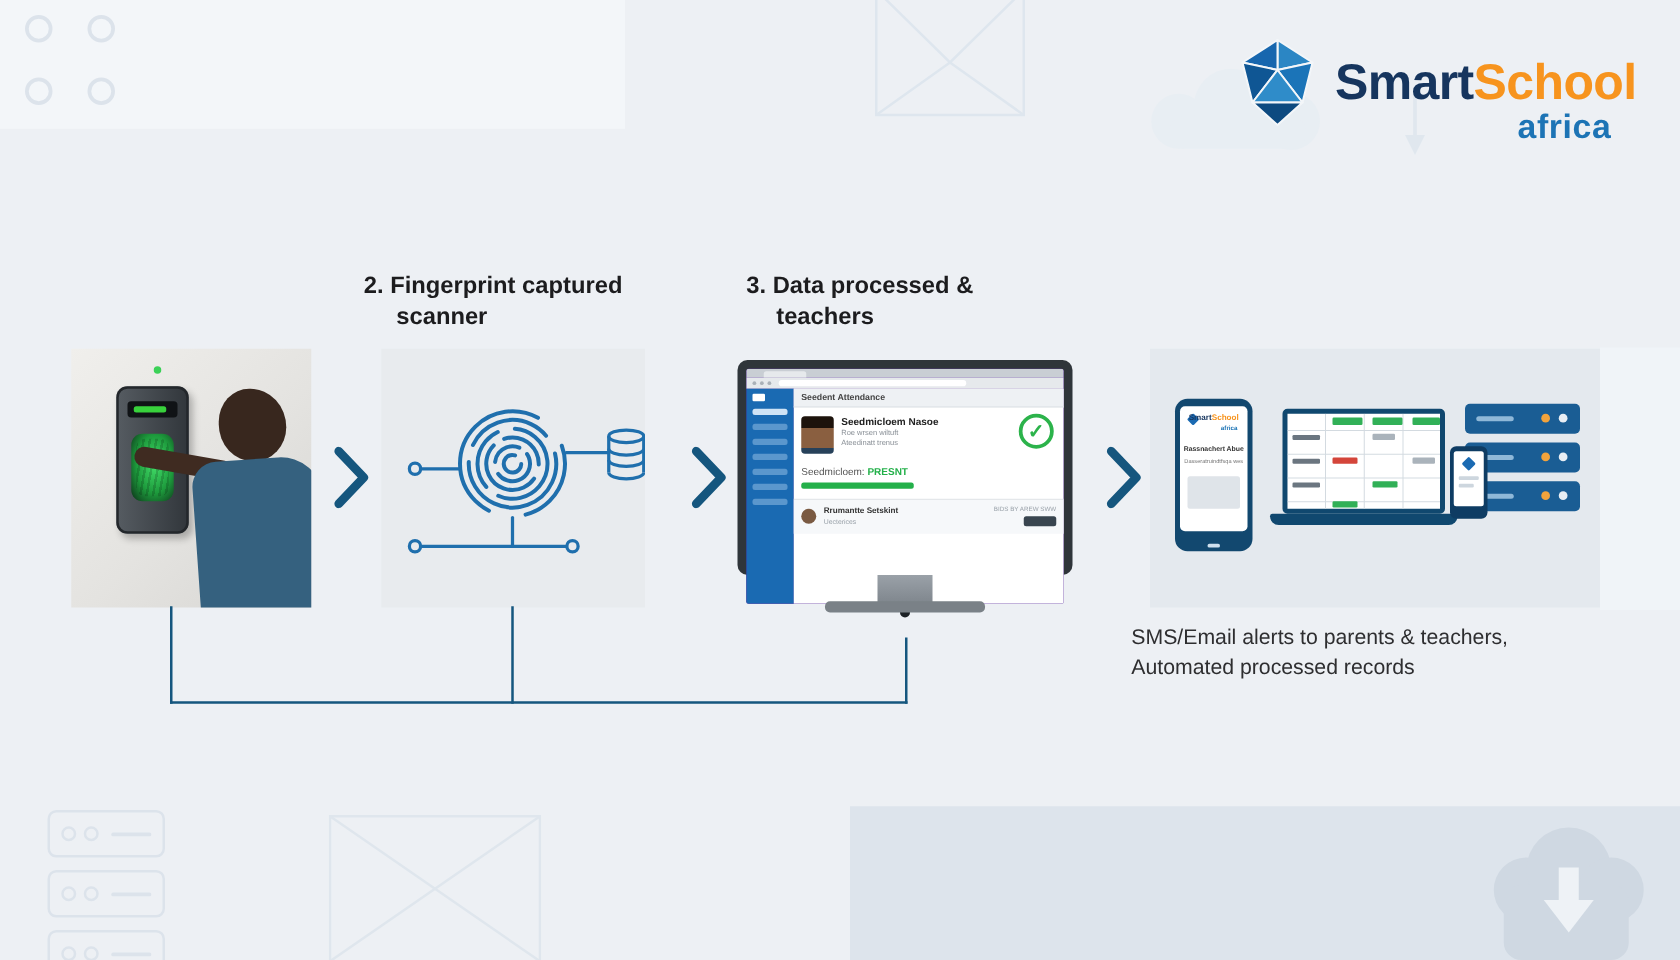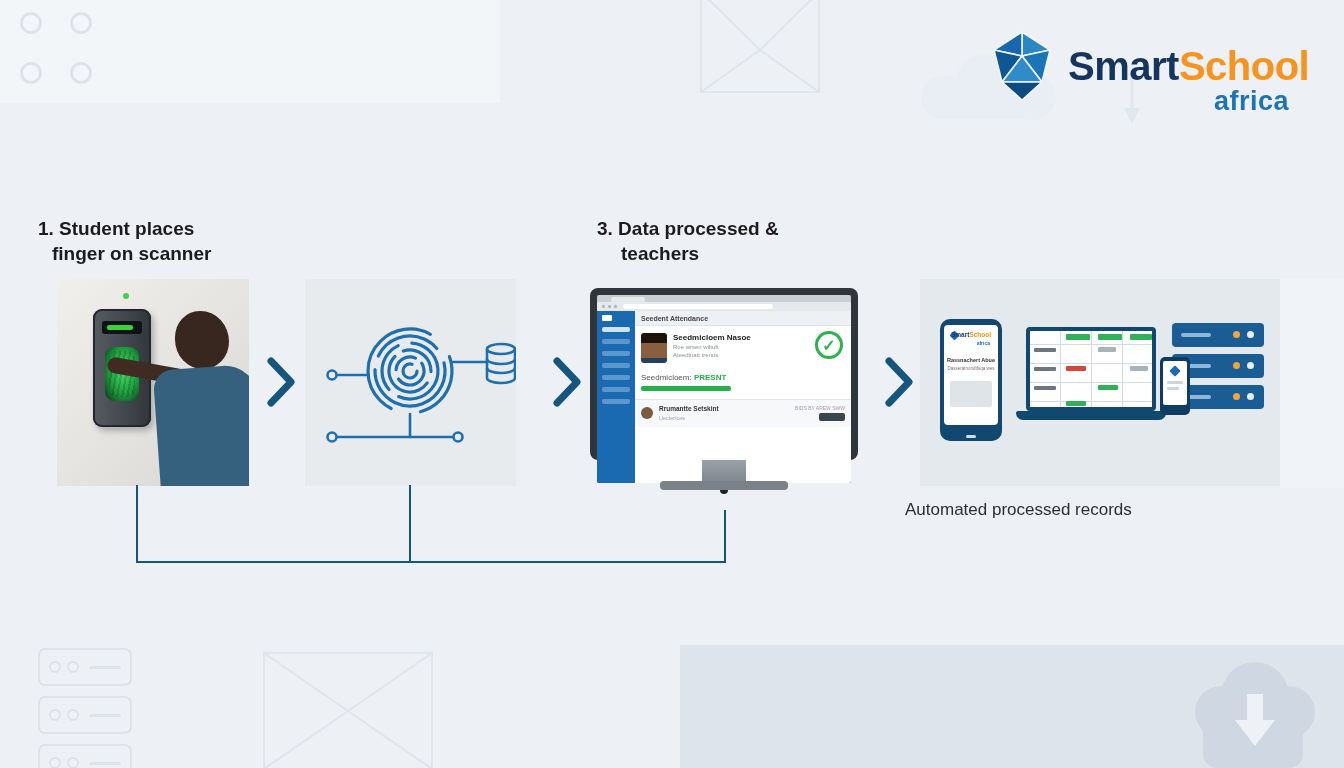--- a/index.html
+++ b/index.html
@@ -212,23 +212,23 @@
         <polygon points="6,20 34,26 14,52" fill="#0f5694"></polygon>
         <polygon points="62,20 34,26 54,52" fill="#1b74b8"></polygon>
         <polygon points="14,52 34,26 54,52" fill="#2f8cc9"></polygon>
         <polygon points="14,52 54,52 34,70" fill="#0d4a80"></polygon>
       </g>
     </svg>
     <div class="logo-text"><span class="logo-smart">Smart</span><span class="logo-school">School</span></div>
     <div class="logo-africa">africa</div>
   </div>
 
-  <div class="step-title t1">
-    <span>1. Student places</span>
-    <span class="l2">finger on scanner</span>
+  <div class="step-title t2">
+    <span>2. Fingerprint captured</span>
+    <span class="l2">scanner</span>
   </div>
   <div class="step-title t3">
     <span>3. Data processed &amp;</span>
     <span class="l2">teachers</span>
   </div>
 
   <div class="photo">
     <div class="scanner">
       <div class="scanner-screen">
           <div class="led-bar"></div>
@@ -379,20 +379,21 @@
     <div class="mini-tab">
       <div class="mts">
         <div class="mtg"></div>
         <div class="mtl"></div>
         <div class="mtl mtl2"></div>
       </div>
     </div>
   </div>
 
   <div class="caption">
+    <div>SMS/Email alerts to parents &amp; teachers,</div>
     <div>Automated processed records</div>
   </div>
 
   <div class="conn conn-v1"></div>
   <div class="conn conn-v2"></div>
   <div class="conn conn-h"></div>
   <div class="conn conn-v3"></div>
 
 </div>
 

